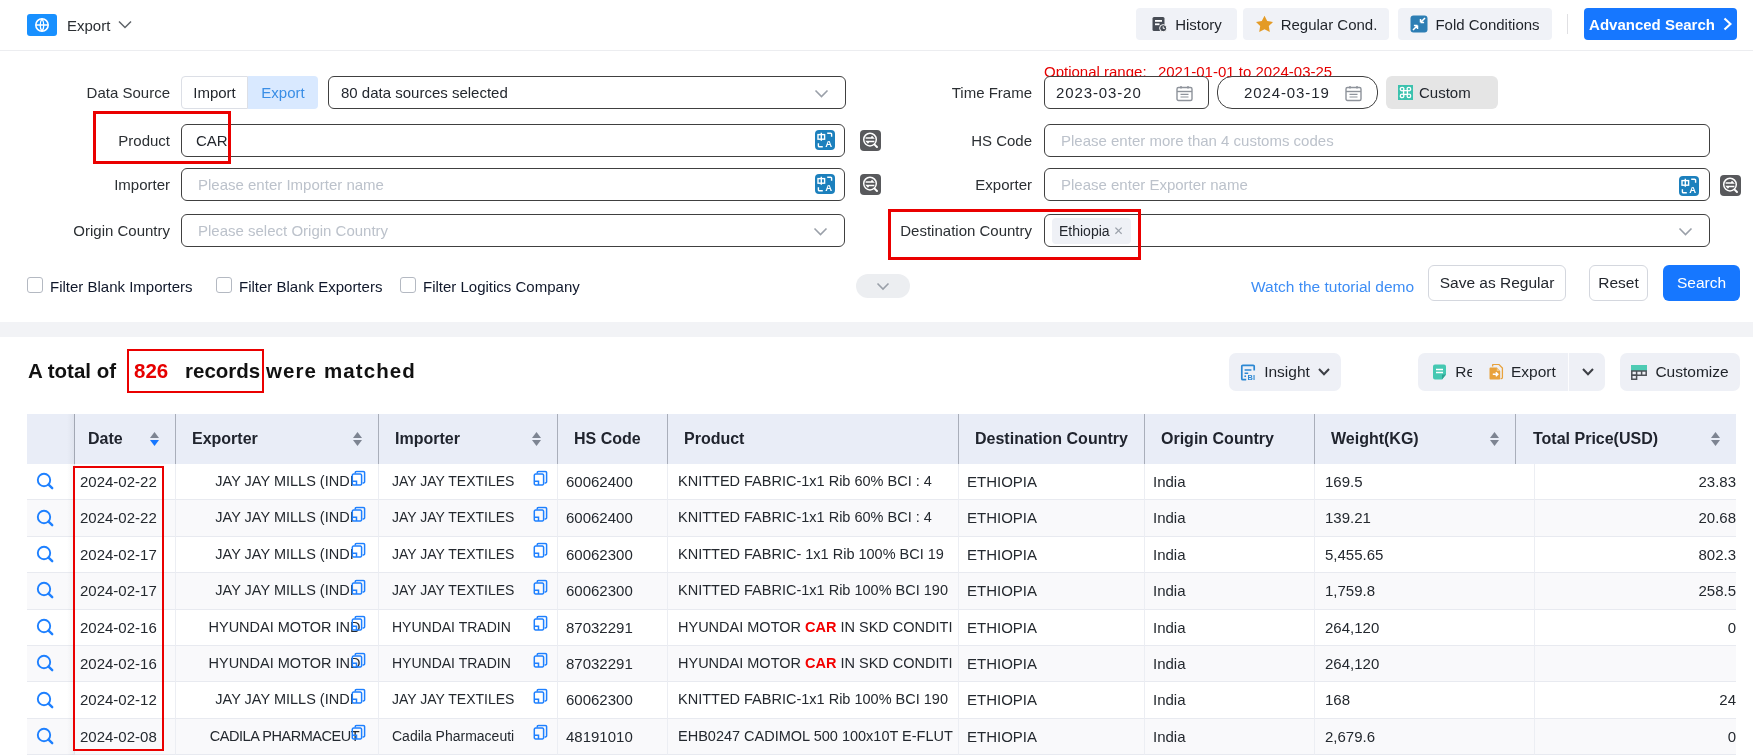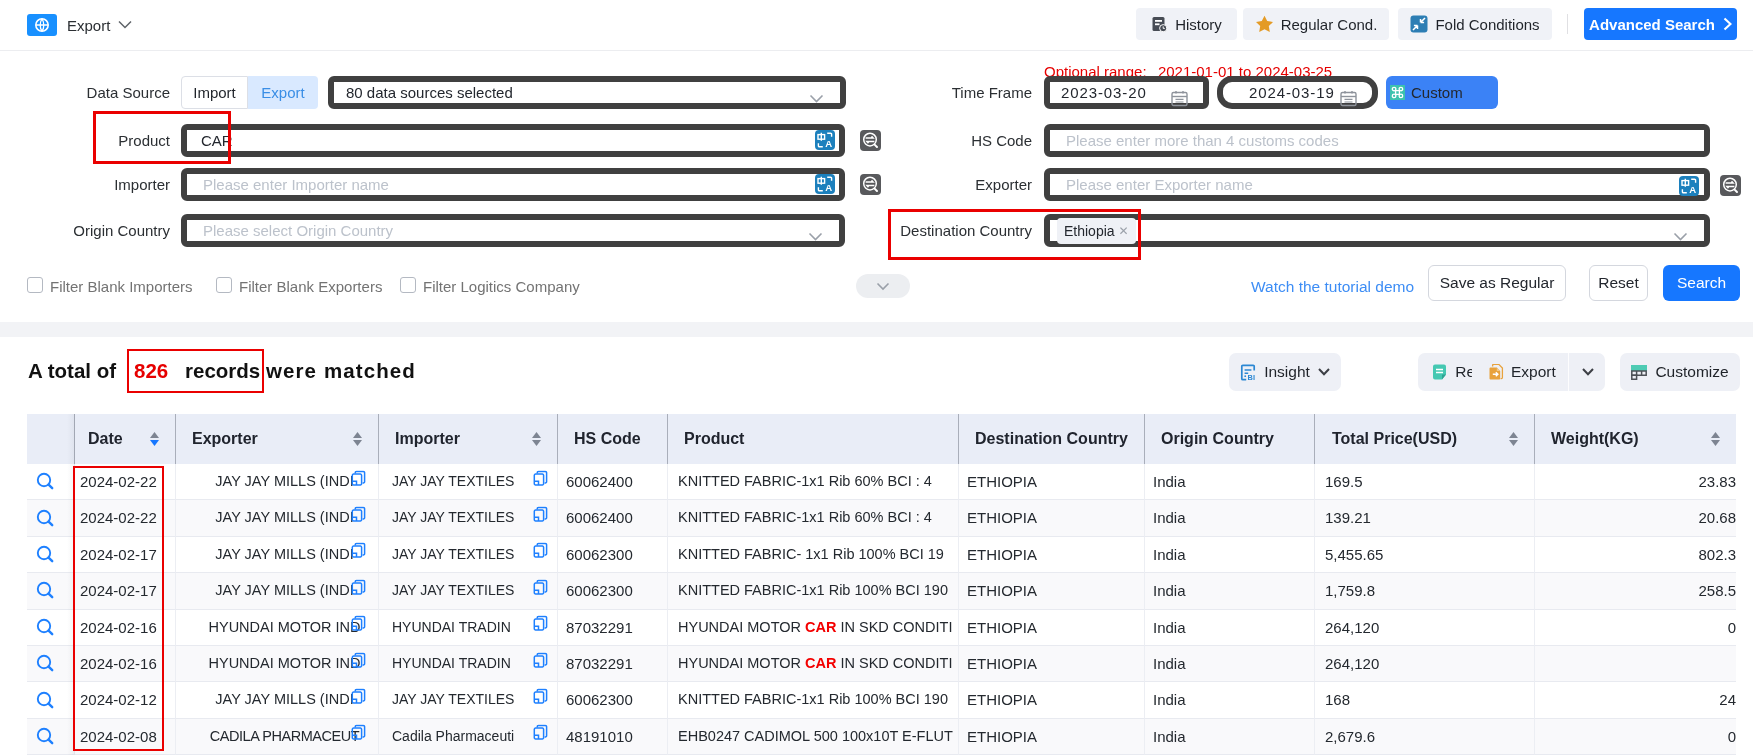--- a/index.html
+++ b/index.html
@@ -20,31 +20,31 @@
 #adv { position:absolute; left:1584px; top:8px; width:153px; height:32px; background:#1677ff;
   border-radius:4px; color:#fff; font-size:15px; font-weight:bold;
   display:flex; align-items:center; justify-content:center; gap:8px; }
 #tbsep { position:absolute; left:1567px; top:14px; width:1px; height:20px; background:#e0e0e3; }
 
 
 .flabel { position:absolute; left:0; width:170px; text-align:right; font-size:15px; color:#2b2f33;
   height:33px; display:flex; align-items:center; justify-content:flex-end; }
 .flabelr { position:absolute; left:0; width:1032px; text-align:right; font-size:15px; color:#2b2f33;
   height:33px; display:flex; align-items:center; justify-content:flex-end; }
-.inp { position:absolute; height:33px; border:6px solid #404040; border-radius:6px; background:#fff;
+.inp { position:absolute; height:33px; border:1px solid #404040; border-radius:6px; background:#fff;
   display:flex; align-items:center; font-size:15px; color:#23272e; }
 .ph { color:#bcc2cb; }
 .chev { stroke:#9aa0a9; stroke-width:1.6; fill:none; }
 
 
 .redbox { position:absolute; border:3px solid #ea0000; }
 
 
 .cb { position:absolute; width:16px; height:16px; border:1px solid #b4b9c2; border-radius:3px; background:#fff; }
-.cblab { position:absolute; font-size:15px; color:#737373; top:278px; height:18px; line-height:18px; }
+.cblab { position:absolute; font-size:15px; color:#0f172a; top:278px; height:18px; line-height:18px; }
 
 .wbtn { position:absolute; top:265px; height:36px; background:#fff; border:1px solid #d4d7de;
   border-radius:6px; display:flex; align-items:center; justify-content:center; font-size:15.5px; color:#23272e; }
 
 
 #band { position:absolute; left:0; top:322px; width:1753px; height:15px; background:#f2f3f6; }
 
 .rtitle { top:349px; height:44px; display:flex; align-items:center; font-size:20.5px; font-weight:bold; color:#111; }
 
 .rbtn { position:absolute; top:353px; height:38px; background:#eef0f6; border-radius:7px;
@@ -158,21 +158,21 @@
       </svg>
 </div>
 <div class="inp" style="left:1217px; top:76px; width:161px; padding-left:26px; letter-spacing:0.9px;border-radius:15px;">2024-03-19
   <svg class="abs" style="right:15px; top:8px;" width="17" height="17" viewBox="0 0 17 17">
         <rect x="1" y="2.5" width="15" height="13" rx="1.5" fill="none" stroke="#8e939b" stroke-width="1.4"></rect>
         <path d="M1 6.5 H16" stroke="#8e939b" stroke-width="1.4"></path>
         <path d="M4.5 9.3 H12.5 M4.5 12 H12.5" stroke="#8e939b" stroke-width="1.2"></path>
         <path d="M5 1 V3.5 M12 1 V3.5" stroke="#8e939b" stroke-width="1.4"></path>
       </svg>
 </div>
-<div class="abs" style="left:1386px; top:76px; width:112px; height:33px; background:#3b82f6; border-radius:6px; display:flex; align-items:center; padding-left:4px; gap:6px; font-size:15px; color:#23272e;">
+<div class="abs" style="left:1386px; top:76px; width:112px; height:33px; background:#e5e5e5; border-radius:6px; display:flex; align-items:center; padding-left:12px; gap:6px; font-size:15px; color:#23272e;">
   <svg width="15" height="15" viewBox="0 0 15 15">
         <rect width="15" height="15" fill="#3cc2ae"></rect>
         <g fill="none" stroke="#fff" stroke-width="1.3">
           <circle cx="4.1" cy="4.1" r="1.8"></circle>
           <circle cx="10.9" cy="4.1" r="1.8"></circle>
           <circle cx="4.1" cy="10.9" r="1.8"></circle>
           <circle cx="10.9" cy="10.9" r="1.8"></circle>
           <rect x="5.6" y="5.6" width="3.8" height="3.8"></rect>
         </g>
       </svg>
@@ -346,29 +346,29 @@
               <path d="M4.5 0 L9 6 H0 Z" fill="#7d8492"></path>
             </svg>
             <svg width="9" height="6" viewBox="0 0 9 6">
               <path d="M4.5 6 L0 0 H9 Z" fill="#7d8492"></path>
             </svg>
           </span></div>
         <div class="hcell c4">HS Code</div>
         <div class="hcell c5">Product</div>
         <div class="hcell c6">Destination Country</div>
         <div class="hcell c7">Origin Country</div>
+        <div class="hcell c9">Weight(KG)<span class="sort">
+            <svg width="9" height="6" viewBox="0 0 9 6">
+              <path d="M4.5 0 L9 6 H0 Z" fill="#7d8492"></path>
+            </svg>
+            <svg width="9" height="6" viewBox="0 0 9 6">
+              <path d="M4.5 6 L0 0 H9 Z" fill="#7d8492"></path>
+            </svg>
+          </span></div>
         <div class="hcell c8">Total Price(USD)<span class="sort">
-            <svg width="9" height="6" viewBox="0 0 9 6">
-              <path d="M4.5 0 L9 6 H0 Z" fill="#7d8492"></path>
-            </svg>
-            <svg width="9" height="6" viewBox="0 0 9 6">
-              <path d="M4.5 6 L0 0 H9 Z" fill="#7d8492"></path>
-            </svg>
-          </span></div>
-        <div class="hcell c9">Weight(KG)<span class="sort">
             <svg width="9" height="6" viewBox="0 0 9 6">
               <path d="M4.5 0 L9 6 H0 Z" fill="#7d8492"></path>
             </svg>
             <svg width="9" height="6" viewBox="0 0 9 6">
               <path d="M4.5 6 L0 0 H9 Z" fill="#7d8492"></path>
             </svg>
           </span></div>
       </div>
 <div class="trow drow">
         <div class="dcell c0">

